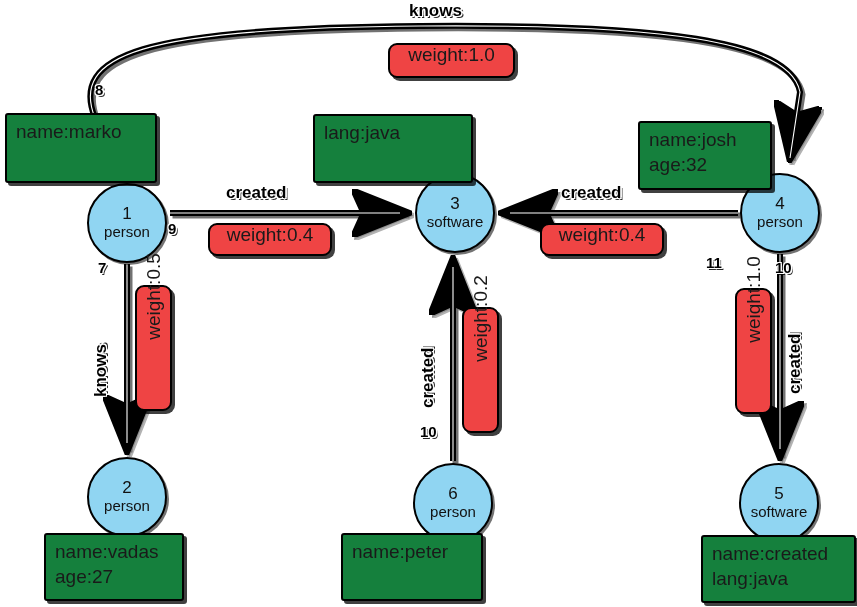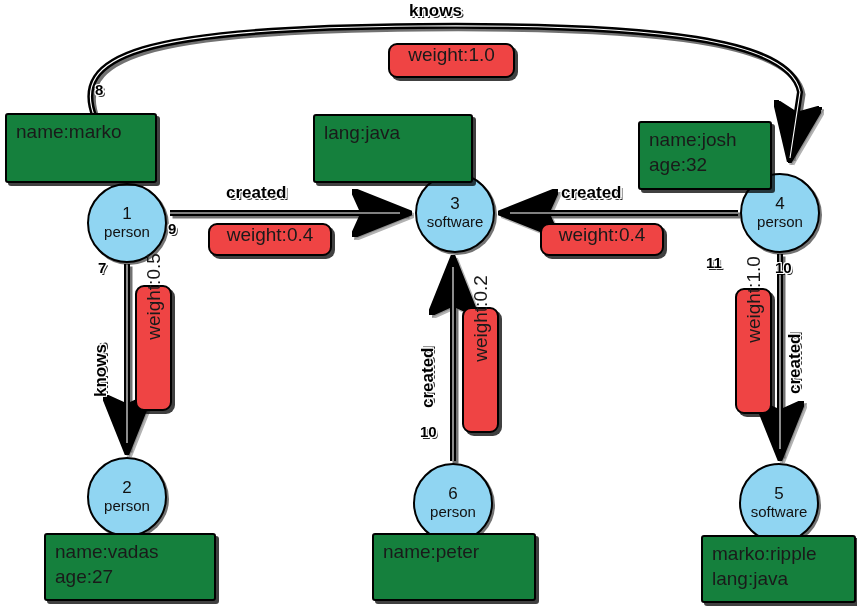--- a/index.html
+++ b/index.html
@@ -174,31 +174,31 @@
 
   <div class="prop-box" style="left:313px; top:114px; width:160px; height:69px;">
     <div class="p-line">lang:java</div>
   </div>
 
   <div class="prop-box" style="left:638px; top:121px; width:134px; height:69px;">
     <div class="p-line">name:josh</div>
     <div class="p-line">age:32</div>
   </div>
 
-  <div class="prop-box" style="left:44px; top:533px; width:172px; height:68px;">
+  <div class="prop-box" style="left:44px; top:533px; width:140px; height:68px;">
     <div class="p-line">name:vadas</div>
     <div class="p-line">age:27</div>
   </div>
 
-  <div class="prop-box" style="left:372px; top:533px; width:164px; height:68px;">
+  <div class="prop-box" style="left:341px; top:533px; width:142px; height:68px;">
     <div class="p-line">name:peter</div>
   </div>
 
   <div class="prop-box" style="left:701px; top:535px; width:155px; height:68px;">
-    <div class="p-line">marko:ripple</div>
+    <div class="p-line">name:created</div>
     <div class="p-line">lang:java</div>
   </div>
 
   <div class="vertex" style="left:127px; top:223px;">
     <div class="v-id">1</div>
     <div class="v-label">person</div>
   </div>
 
   <div class="vertex" style="left:127px; top:497px;">
     <div class="v-id">2</div>

